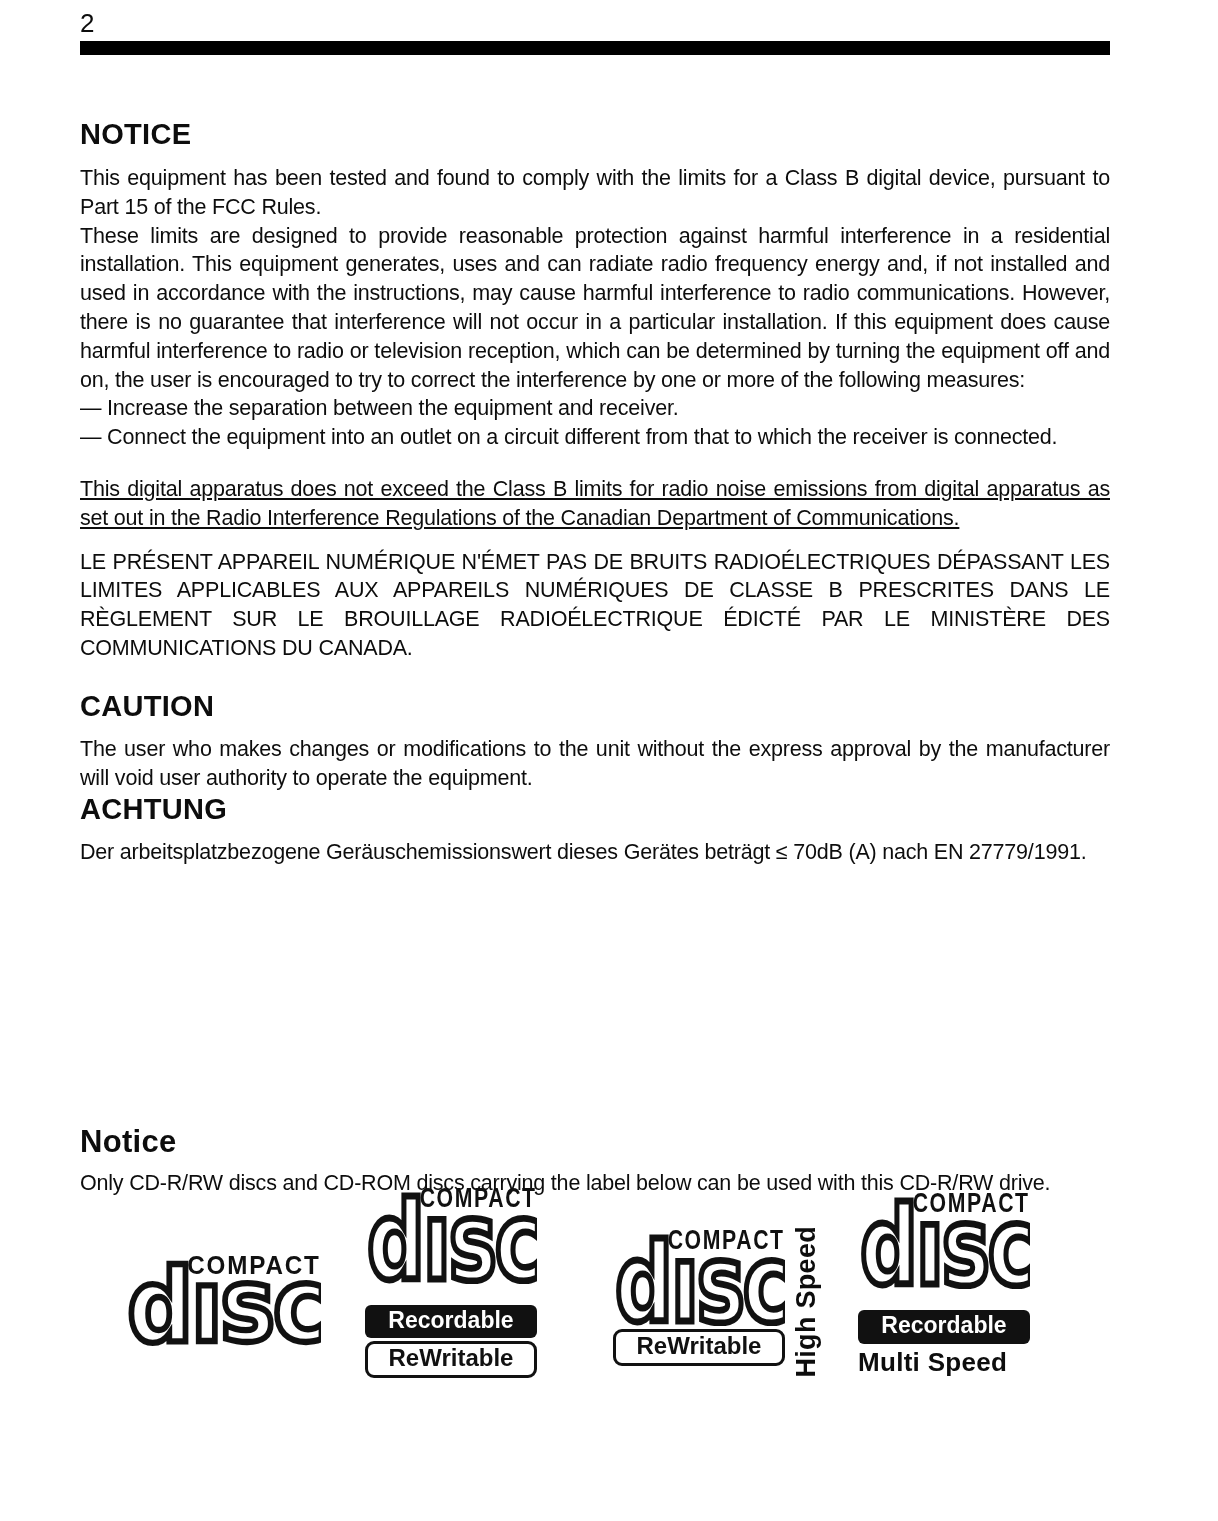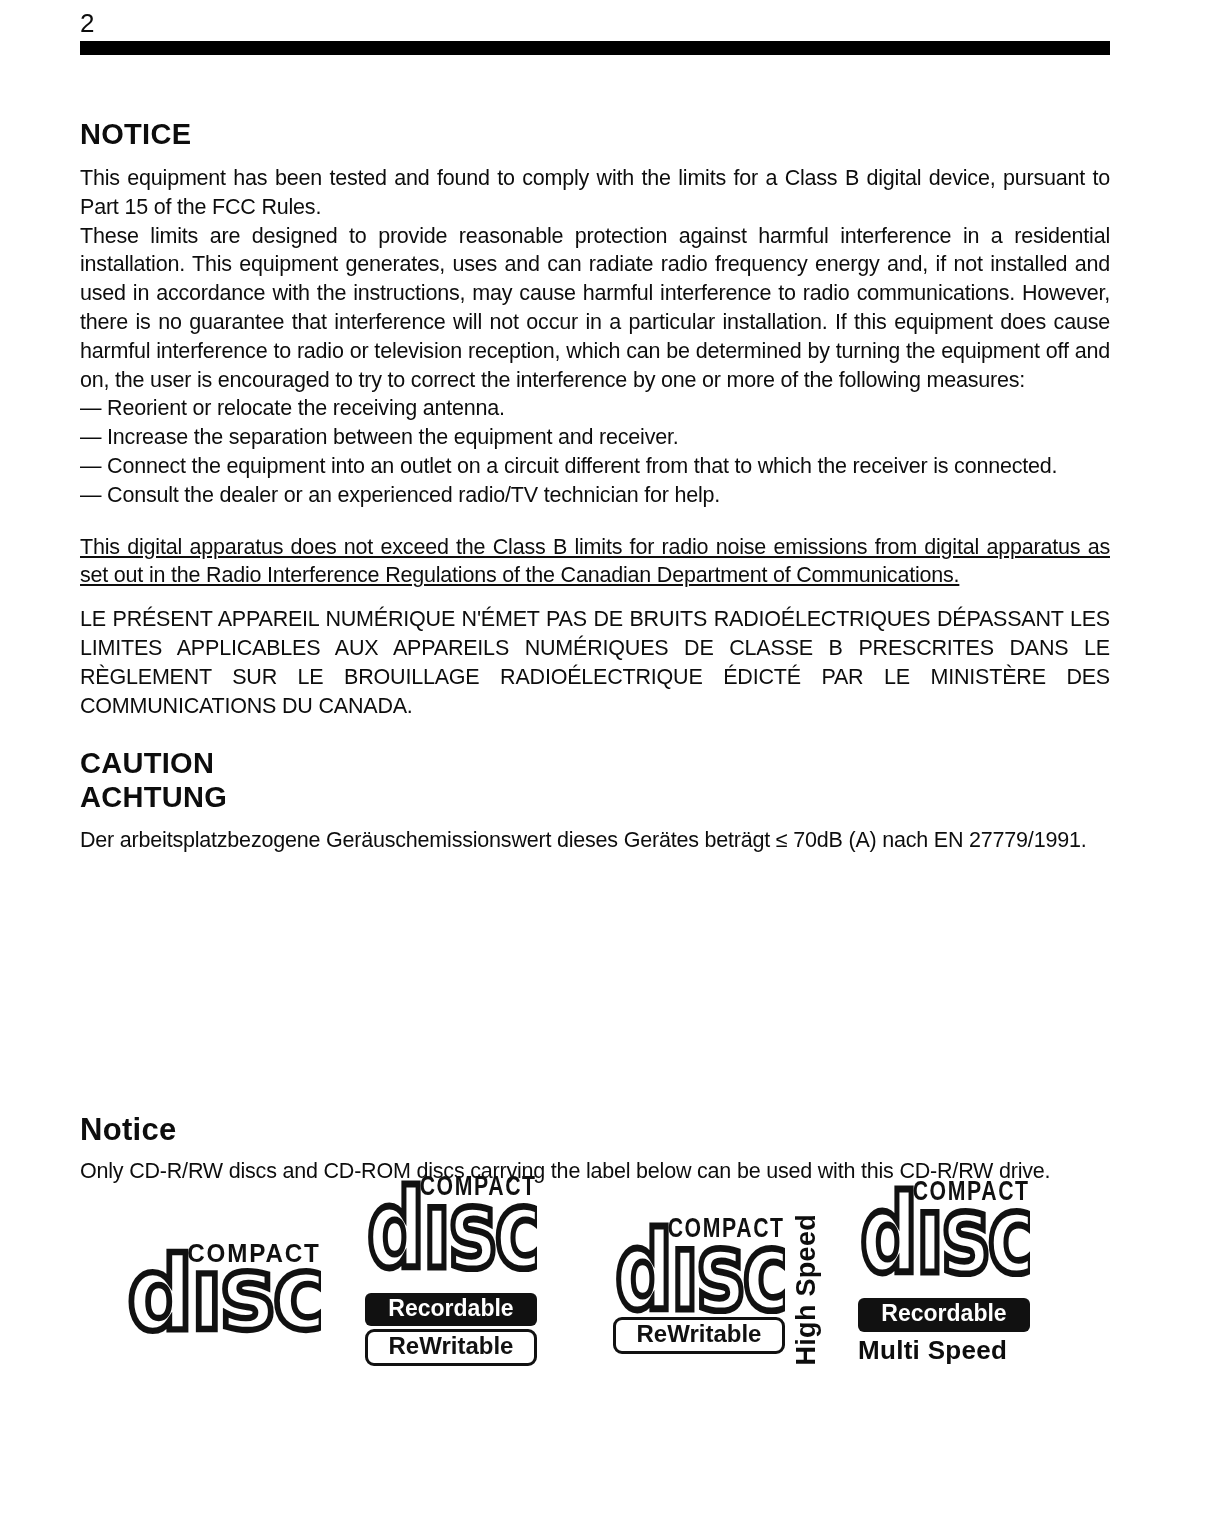--- a/index.html
+++ b/index.html
@@ -80,30 +80,29 @@
 <div class="page">
 
   <div class="page-number">2</div>
   <div class="rule"></div>
 
   <h1 class="section-heading" id="notice-heading">NOTICE</h1>
   <p class="body-text" id="fcc-para1">This equipment has been tested and found to comply with the limits for a Class B digital device, pursuant to Part 15 of the FCC Rules.</p>
   <p class="body-text">These limits are designed to provide reasonable protection against harmful interference in a residential installation. This equipment generates, uses and can radiate radio frequency energy and, if not installed and used in accordance with the instructions, may cause harmful interference to radio communications. However, there is no guarantee that interference will not occur in a particular installation. If this equipment does cause harmful interference to radio or television reception, which can be determined by turning the equipment off and on, the user is encouraged to try to correct the interference by one or more of the following measures:</p>
 
   <div>
-    <p class="measure">— Reorient or relocate the receiving antenna.</p>
     <p class="measure">— Increase the separation between the equipment and receiver.</p>
     <p class="measure">— Connect the equipment into an outlet on a circuit different from that to which the receiver is connected.</p>
-    <p class="measure">— Consult the dealer or an experienced radio/TV technician for help.</p>
   </div>
 
   <p class="body-text" id="canada-english">This digital apparatus does not exceed the Class B limits for radio noise emissions from digital apparatus as set out in the Radio Interference Regulations of the Canadian Department of Communications.</p>
   <p class="body-text" id="canada-french">LE PRÉSENT APPAREIL NUMÉRIQUE N'ÉMET PAS DE BRUITS RADIOÉLECTRIQUES DÉPASSANT LES LIMITES APPLICABLES AUX APPAREILS NUMÉRIQUES DE CLASSE B PRESCRITES DANS LE RÈGLEMENT SUR LE BROUILLAGE RADIOÉLECTRIQUE ÉDICTÉ PAR LE MINISTÈRE DES COMMUNICATIONS DU CANADA.</p>
 
   <h1 class="section-heading" id="caution-heading">CAUTION</h1>
+  <p class="body-text" id="caution-body">The user who makes changes or modifications to the unit without the express approval by the manufacturer will void user authority to operate the equipment.</p>
 
   <h1 class="section-heading" id="achtung-heading">ACHTUNG</h1>
   <p class="body-text" id="achtung-body">Der arbeitsplatzbezogene Geräuschemissionswert dieses Gerätes beträgt ≤ 70dB (A) nach EN 27779/1991.</p>
 
   <h1 class="section-heading" id="disc-notice-heading">Notice</h1>
   <p class="body-text" id="disc-notice-body">Only CD-R/RW discs and CD-ROM discs carrying the label below can be used with this CD-R/RW drive.</p>
 
   <div class="logos-row">
 
     <div class="cd-logo logo-1">

